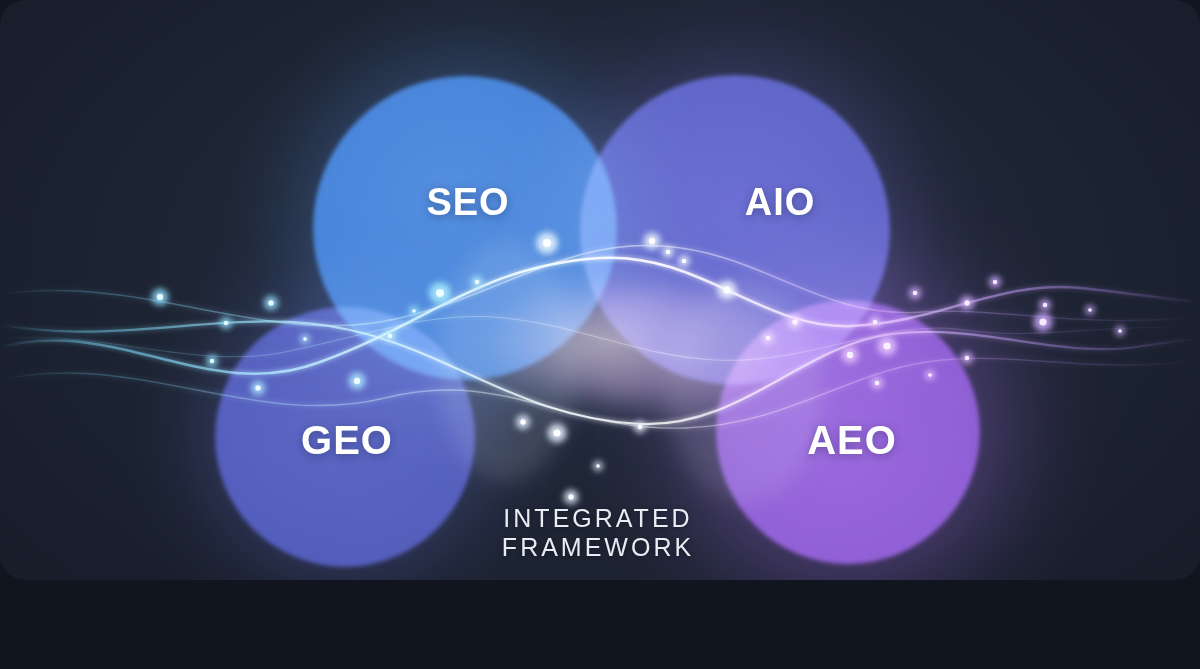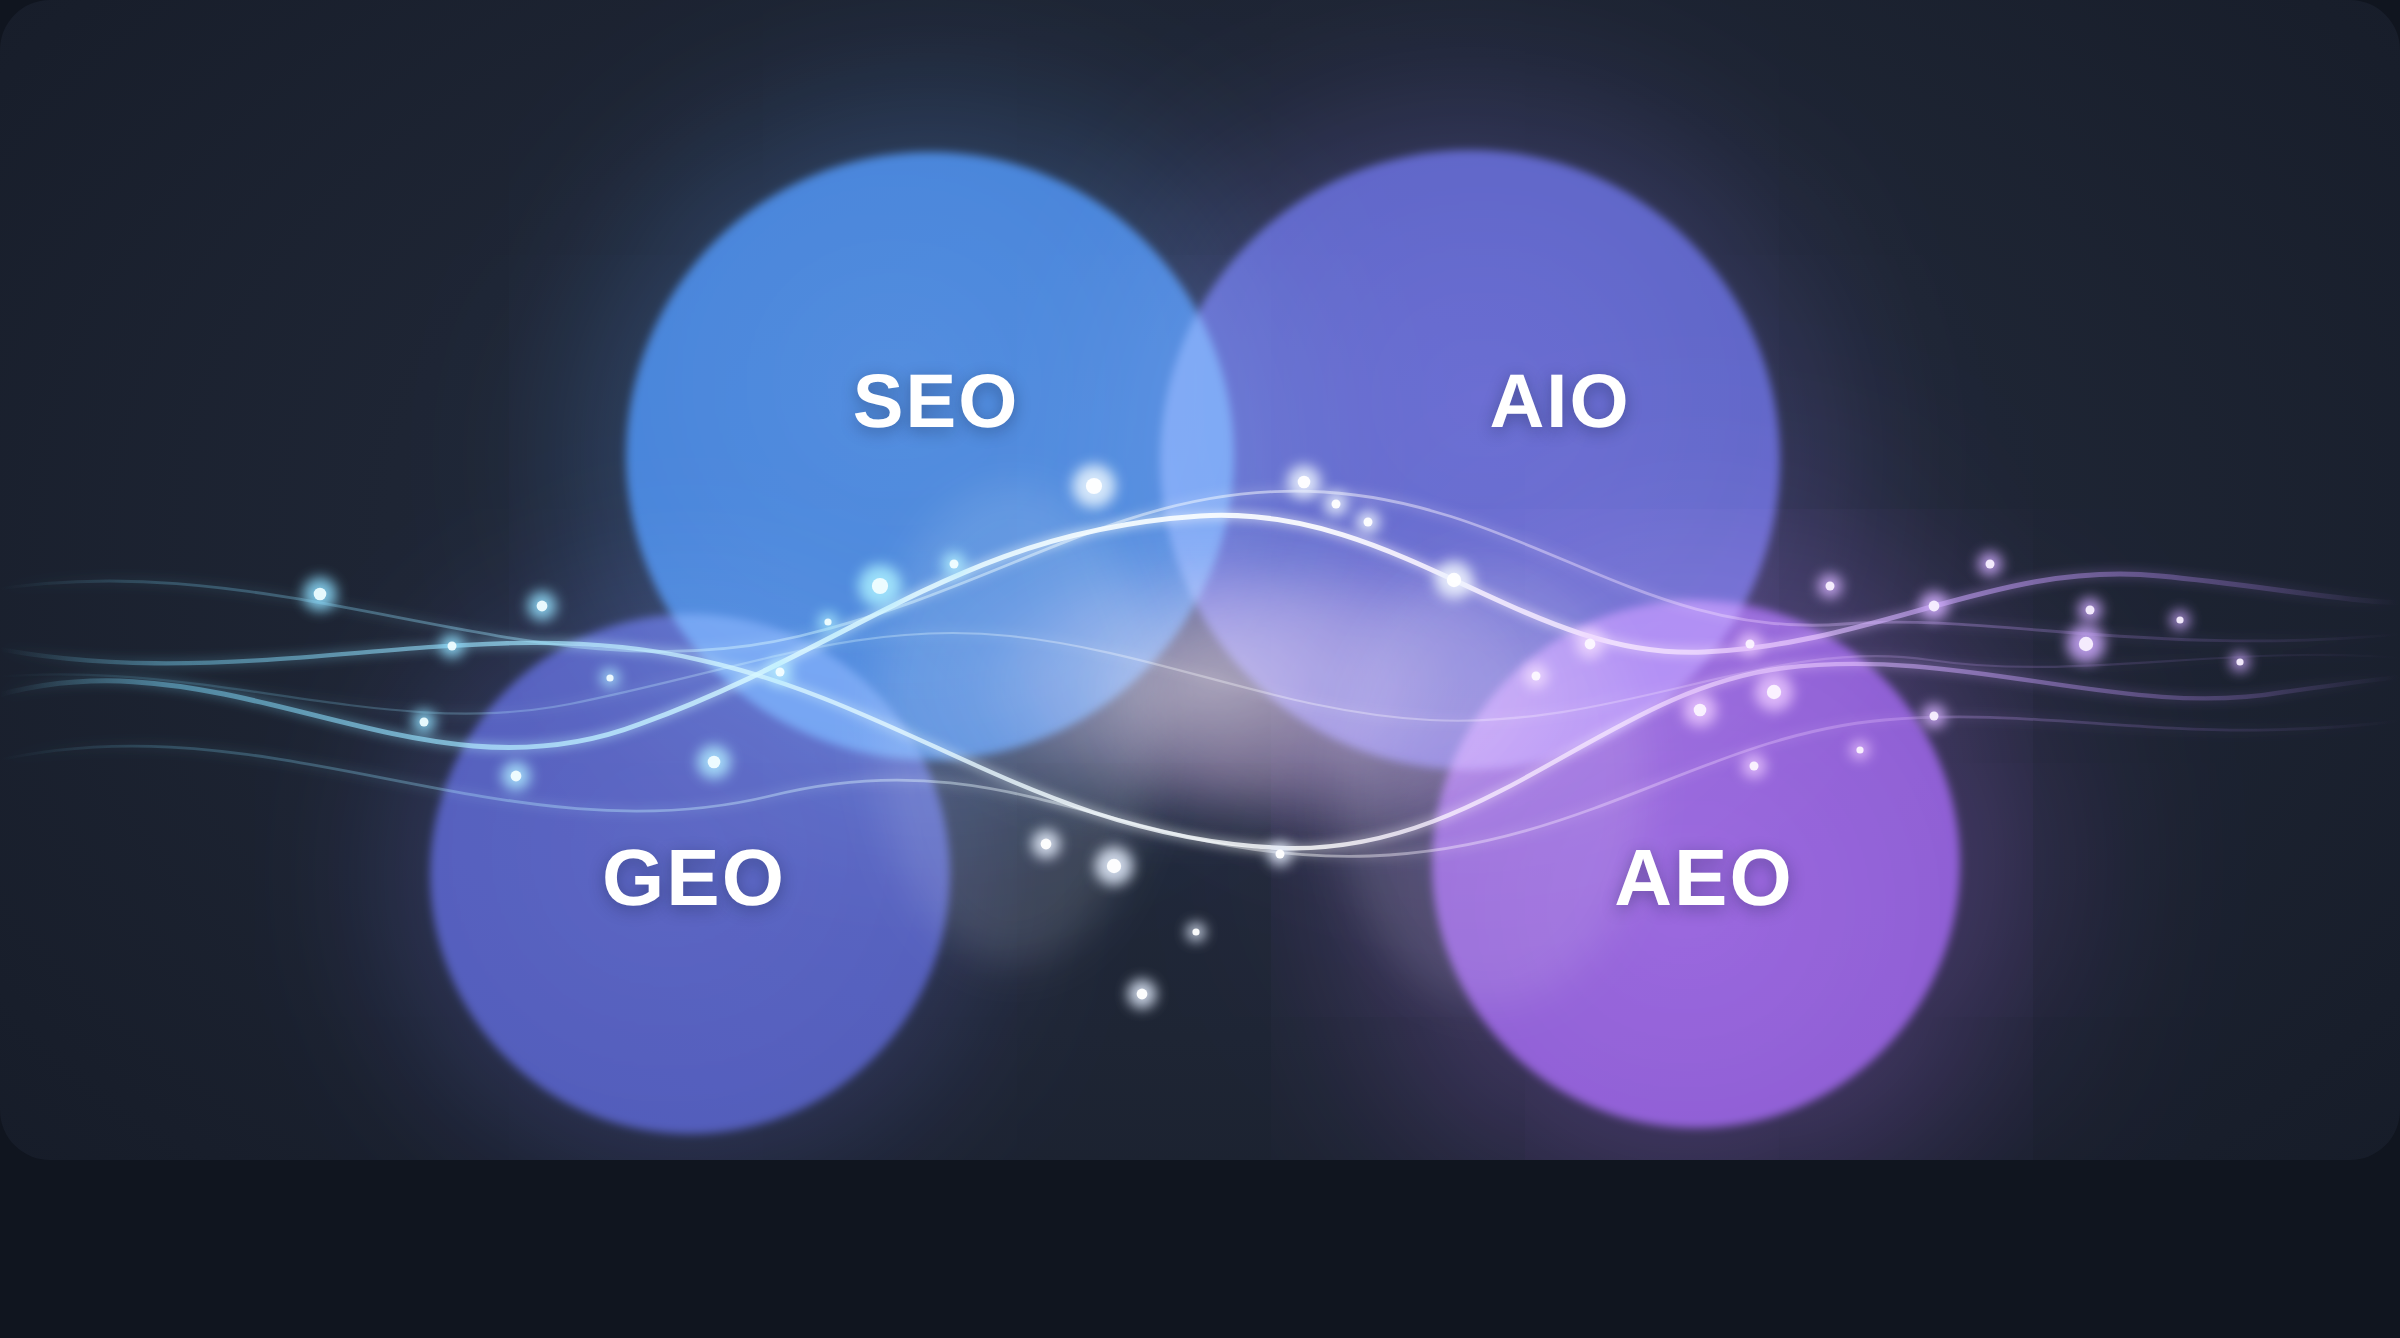--- a/index.html
+++ b/index.html
@@ -166,15 +166,17 @@
         <circle cx="1120" cy="331" r="1.8" fill="#f6ecff" opacity="0.95"></circle>
       </g>
   </svg>
 
   <div class="lbl lbl-top" id="lbl-seo">SEO</div>
   <div class="lbl lbl-top" id="lbl-aio">AIO</div>
   <div class="lbl lbl-bottom" id="lbl-geo">GEO</div>
   <div class="lbl lbl-bottom" id="lbl-aeo">AEO</div>
 
   <div class="center-text">
+    <div>INTEGRATED</div>
+    <div>FRAMEWORK</div>
   </div>
 
 </div>
 
 </body></html>

